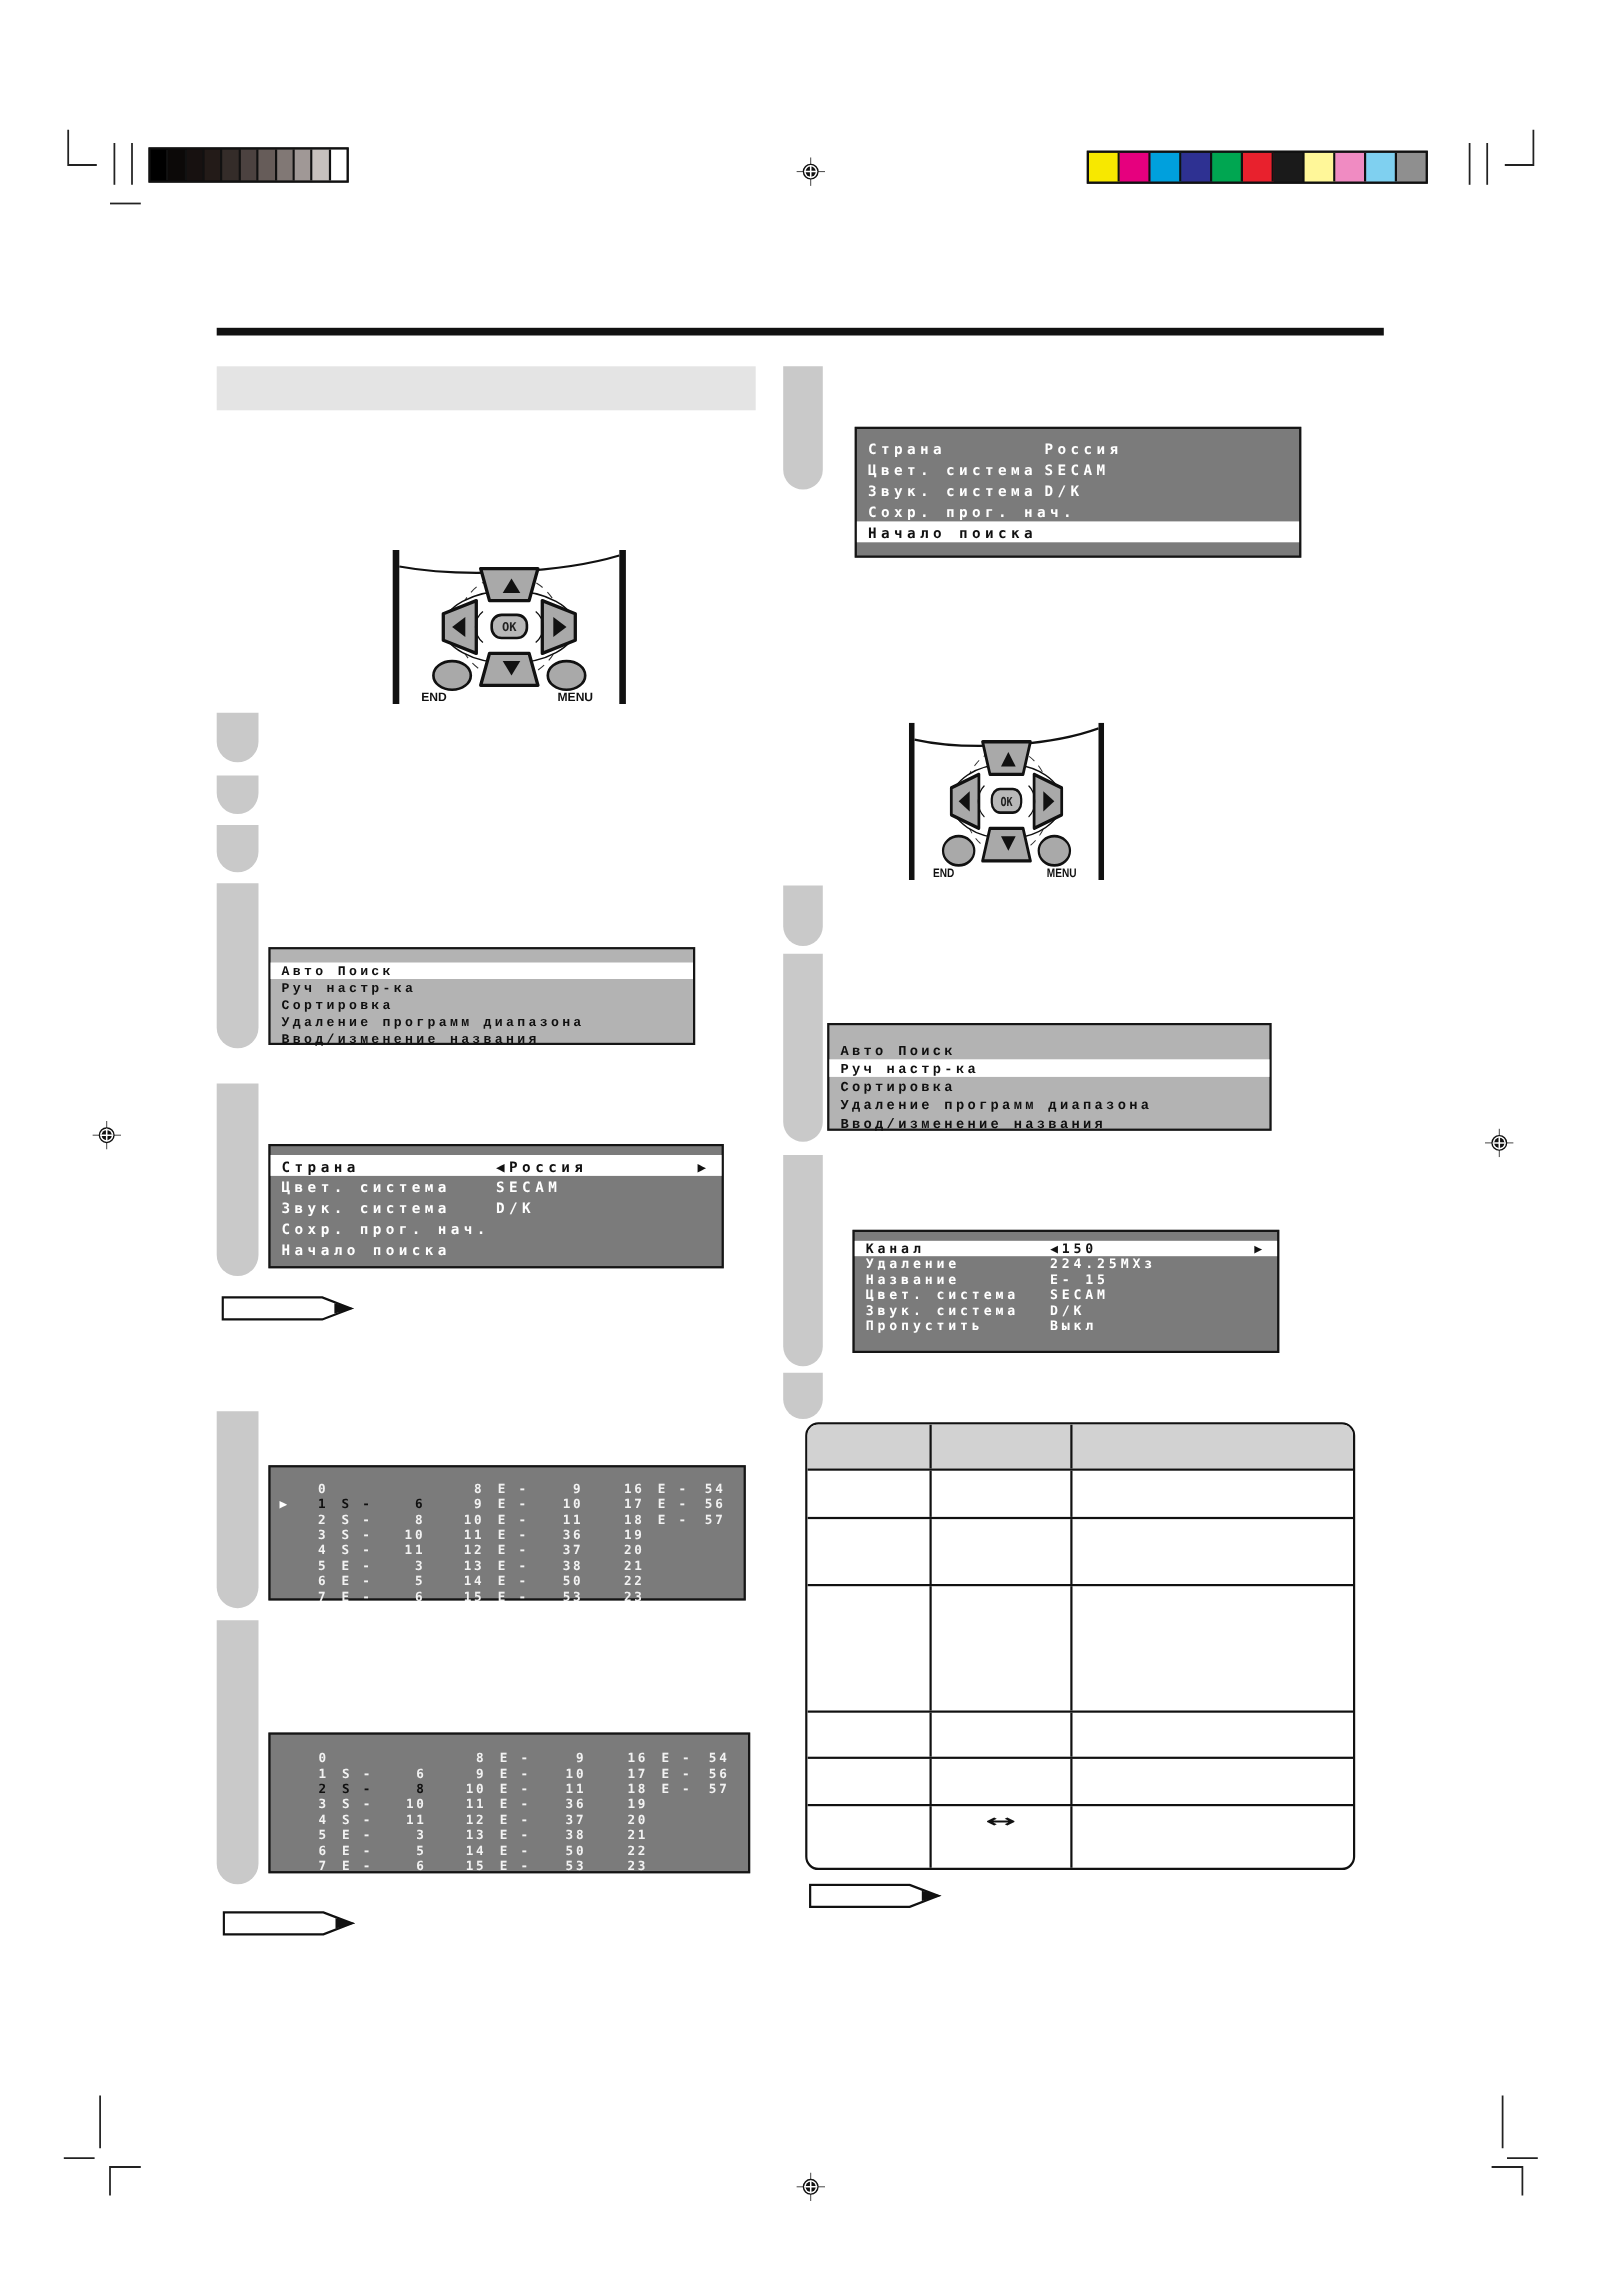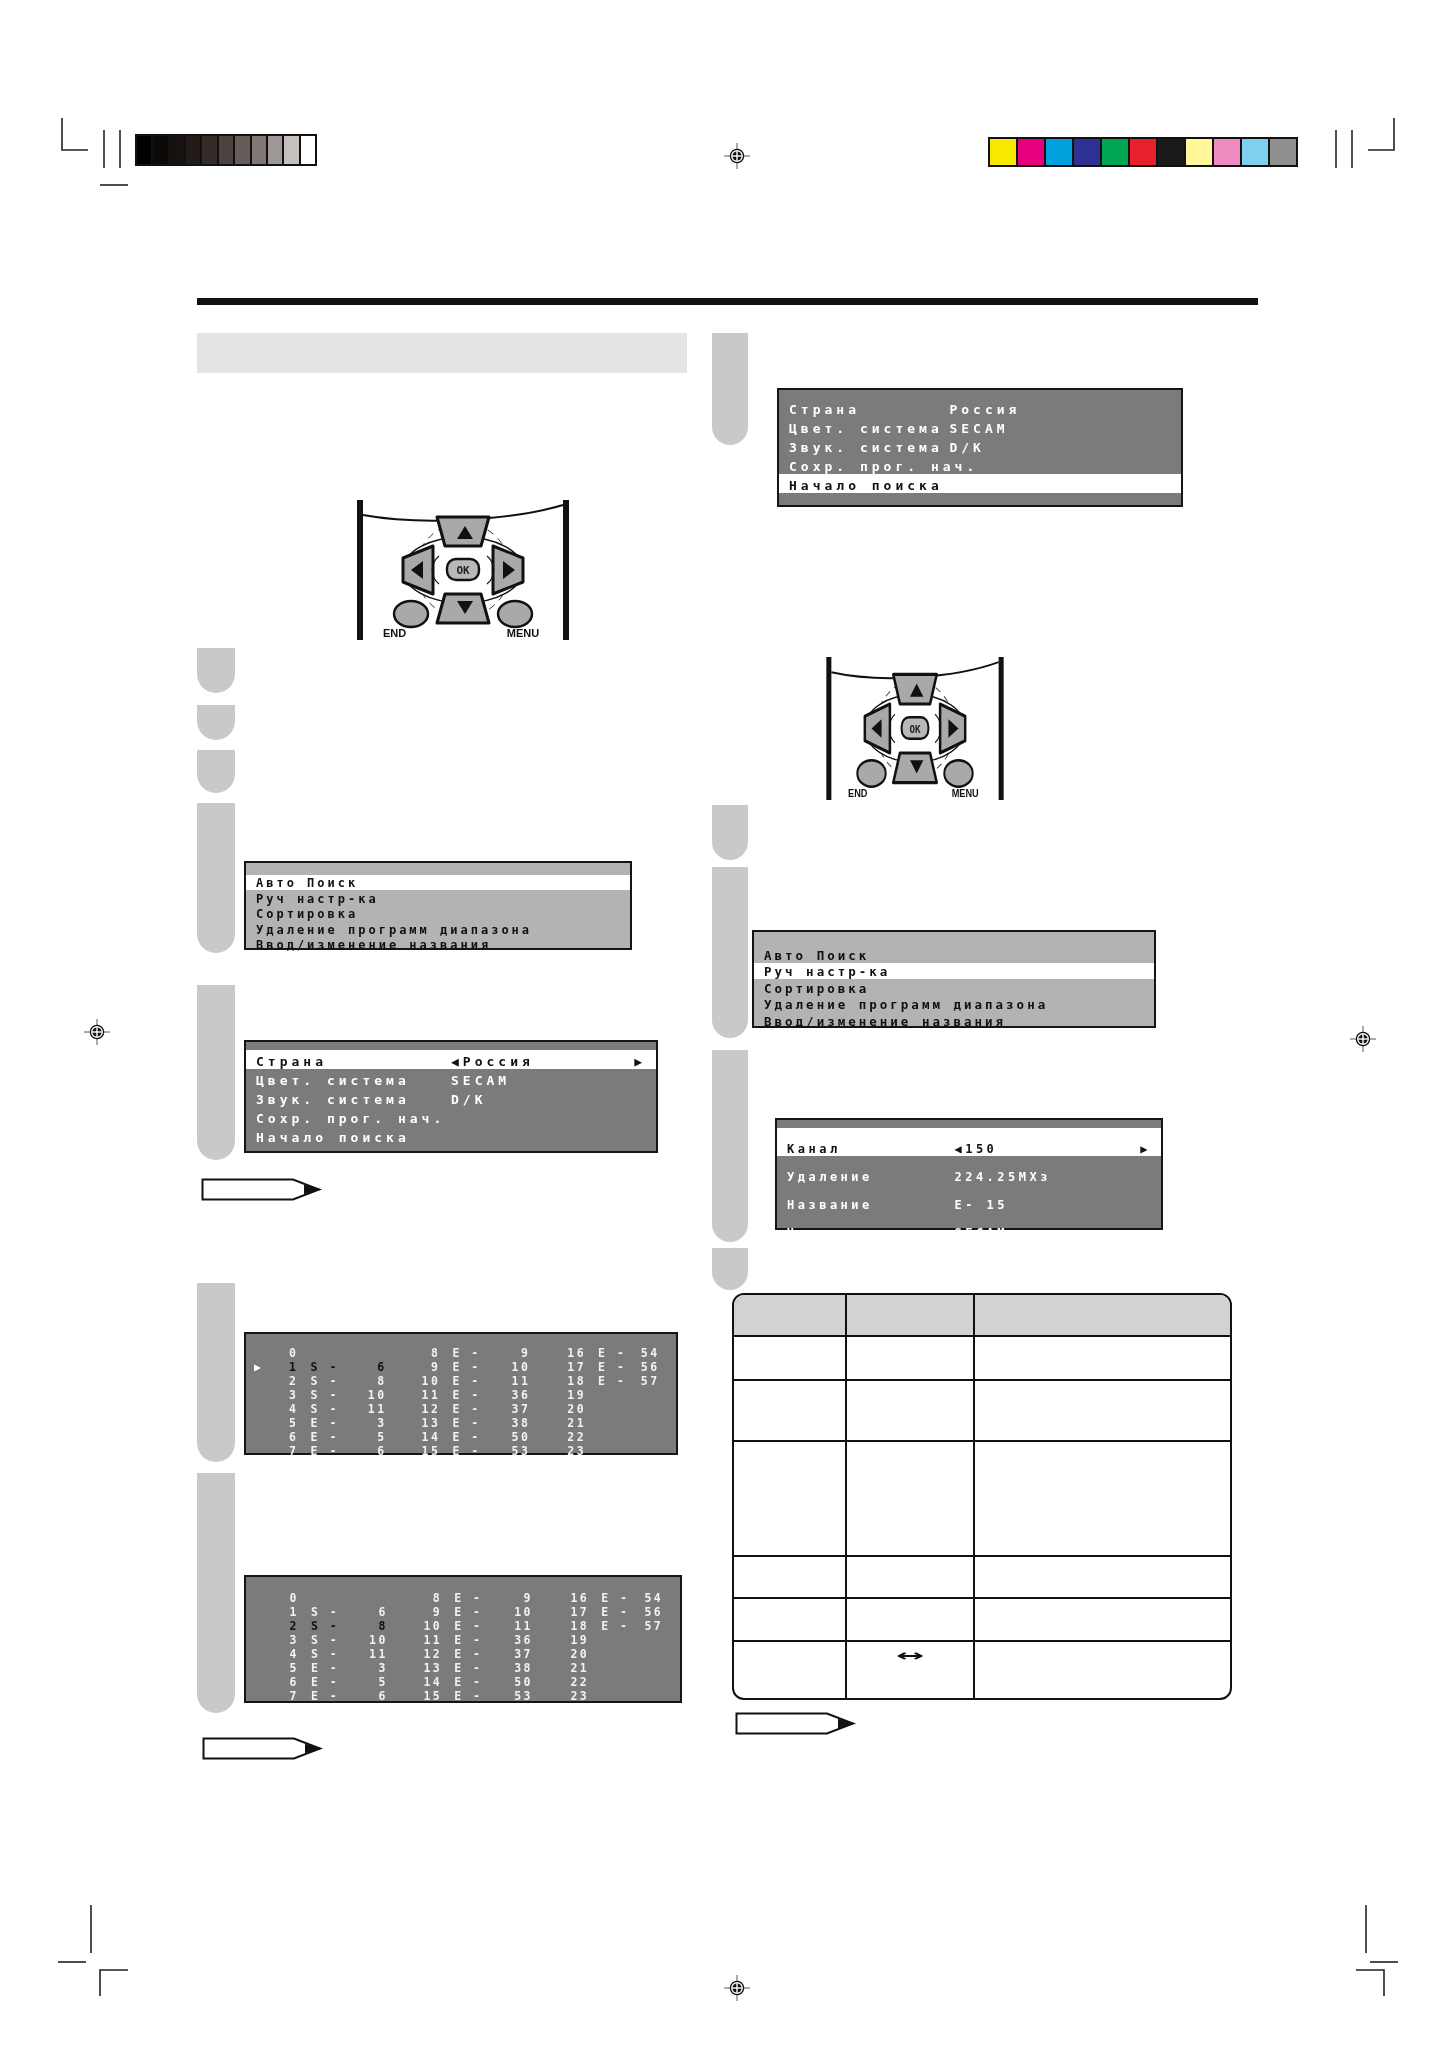--- a/index.html
+++ b/index.html
@@ -21,34 +21,34 @@
   .marker{position:absolute;background:#c9c9c9;}
   .mk-l{left:197px;width:38px;border-radius:0 0 19px 19px;}
   .mk-r{left:712px;width:36px;border-radius:0 0 18px 18px;}
 
   
   .menu{position:absolute;box-sizing:border-box;font-family:"DejaVu Sans Mono",monospace;font-weight:bold;}
   .menu-dark{background:#7b7b7b;border:2px solid #151515;color:#fff;padding-top:8px;}
   .menu-light{background:#b3b3b3;border:2px solid #151515;color:#101010;}
   .menu-row{display:flex;align-items:flex-end;padding:0 10px;white-space:nowrap;}
   .menu-dark .menu-row{height:19px;font-size:13px;letter-spacing:4px;}
-  .menu-light .menu-row{height:15.4px;font-size:12px;letter-spacing:3px;}
+  .menu-light .menu-row{height:15.4px;font-size:12px;letter-spacing:3px;font-family:Liberation Mono, monospace;}
   .menu-row.hl{background:#fff;color:#111;}
   .menu-row.spacer{height:12px;}
   .menu .lbl{width:var(--lblw,50%);overflow:visible;}
   .menu .vwrap{flex:1;display:flex;align-items:center;}
   .menu .arr-r{margin-left:auto;}
   .m-rtop{left:777px;top:388px;width:406px;height:119px;--lblw:42%;}
   .m-l1{left:244px;top:861px;width:388px;height:89px;}
   .m-l2{left:244px;top:1040px;width:414px;height:113px;--lblw:50%;}
   .m-r2{left:752px;top:930px;width:404px;height:98px;}
   .m-r2 .menu-row{height:16.6px;font-size:12.5px;}
   .m-r2 .menu-row.spacer{height:14px;}
   .m-kanal{left:775px;top:1118px;width:388px;height:112px;--lblw:46%;}
-  .m-kanal .menu-row{height:28px;font-size:12px;letter-spacing:3.5px;}
+  .m-kanal .menu-row{height:14px;font-size:12px;letter-spacing:3.5px;}
 
   
   .m-grid1{left:244px;top:1332px;width:434px;height:123px;padding-top:12px;}
   .m-grid2{left:244px;top:1575px;width:438px;height:128px;padding-top:14px;}
   .grid-row{display:flex;height:14px;align-items:center;padding-left:8px;
             font-size:11.5px;letter-spacing:2.5px;white-space:nowrap;color:#f2f2f2;}
   .g-cur{width:22px;color:#fff;}
   .g-c{display:inline-block;}
   .g0{width:26px;text-align:right;}
   .g1{width:46px;padding-left:12px;text-align:left;}

